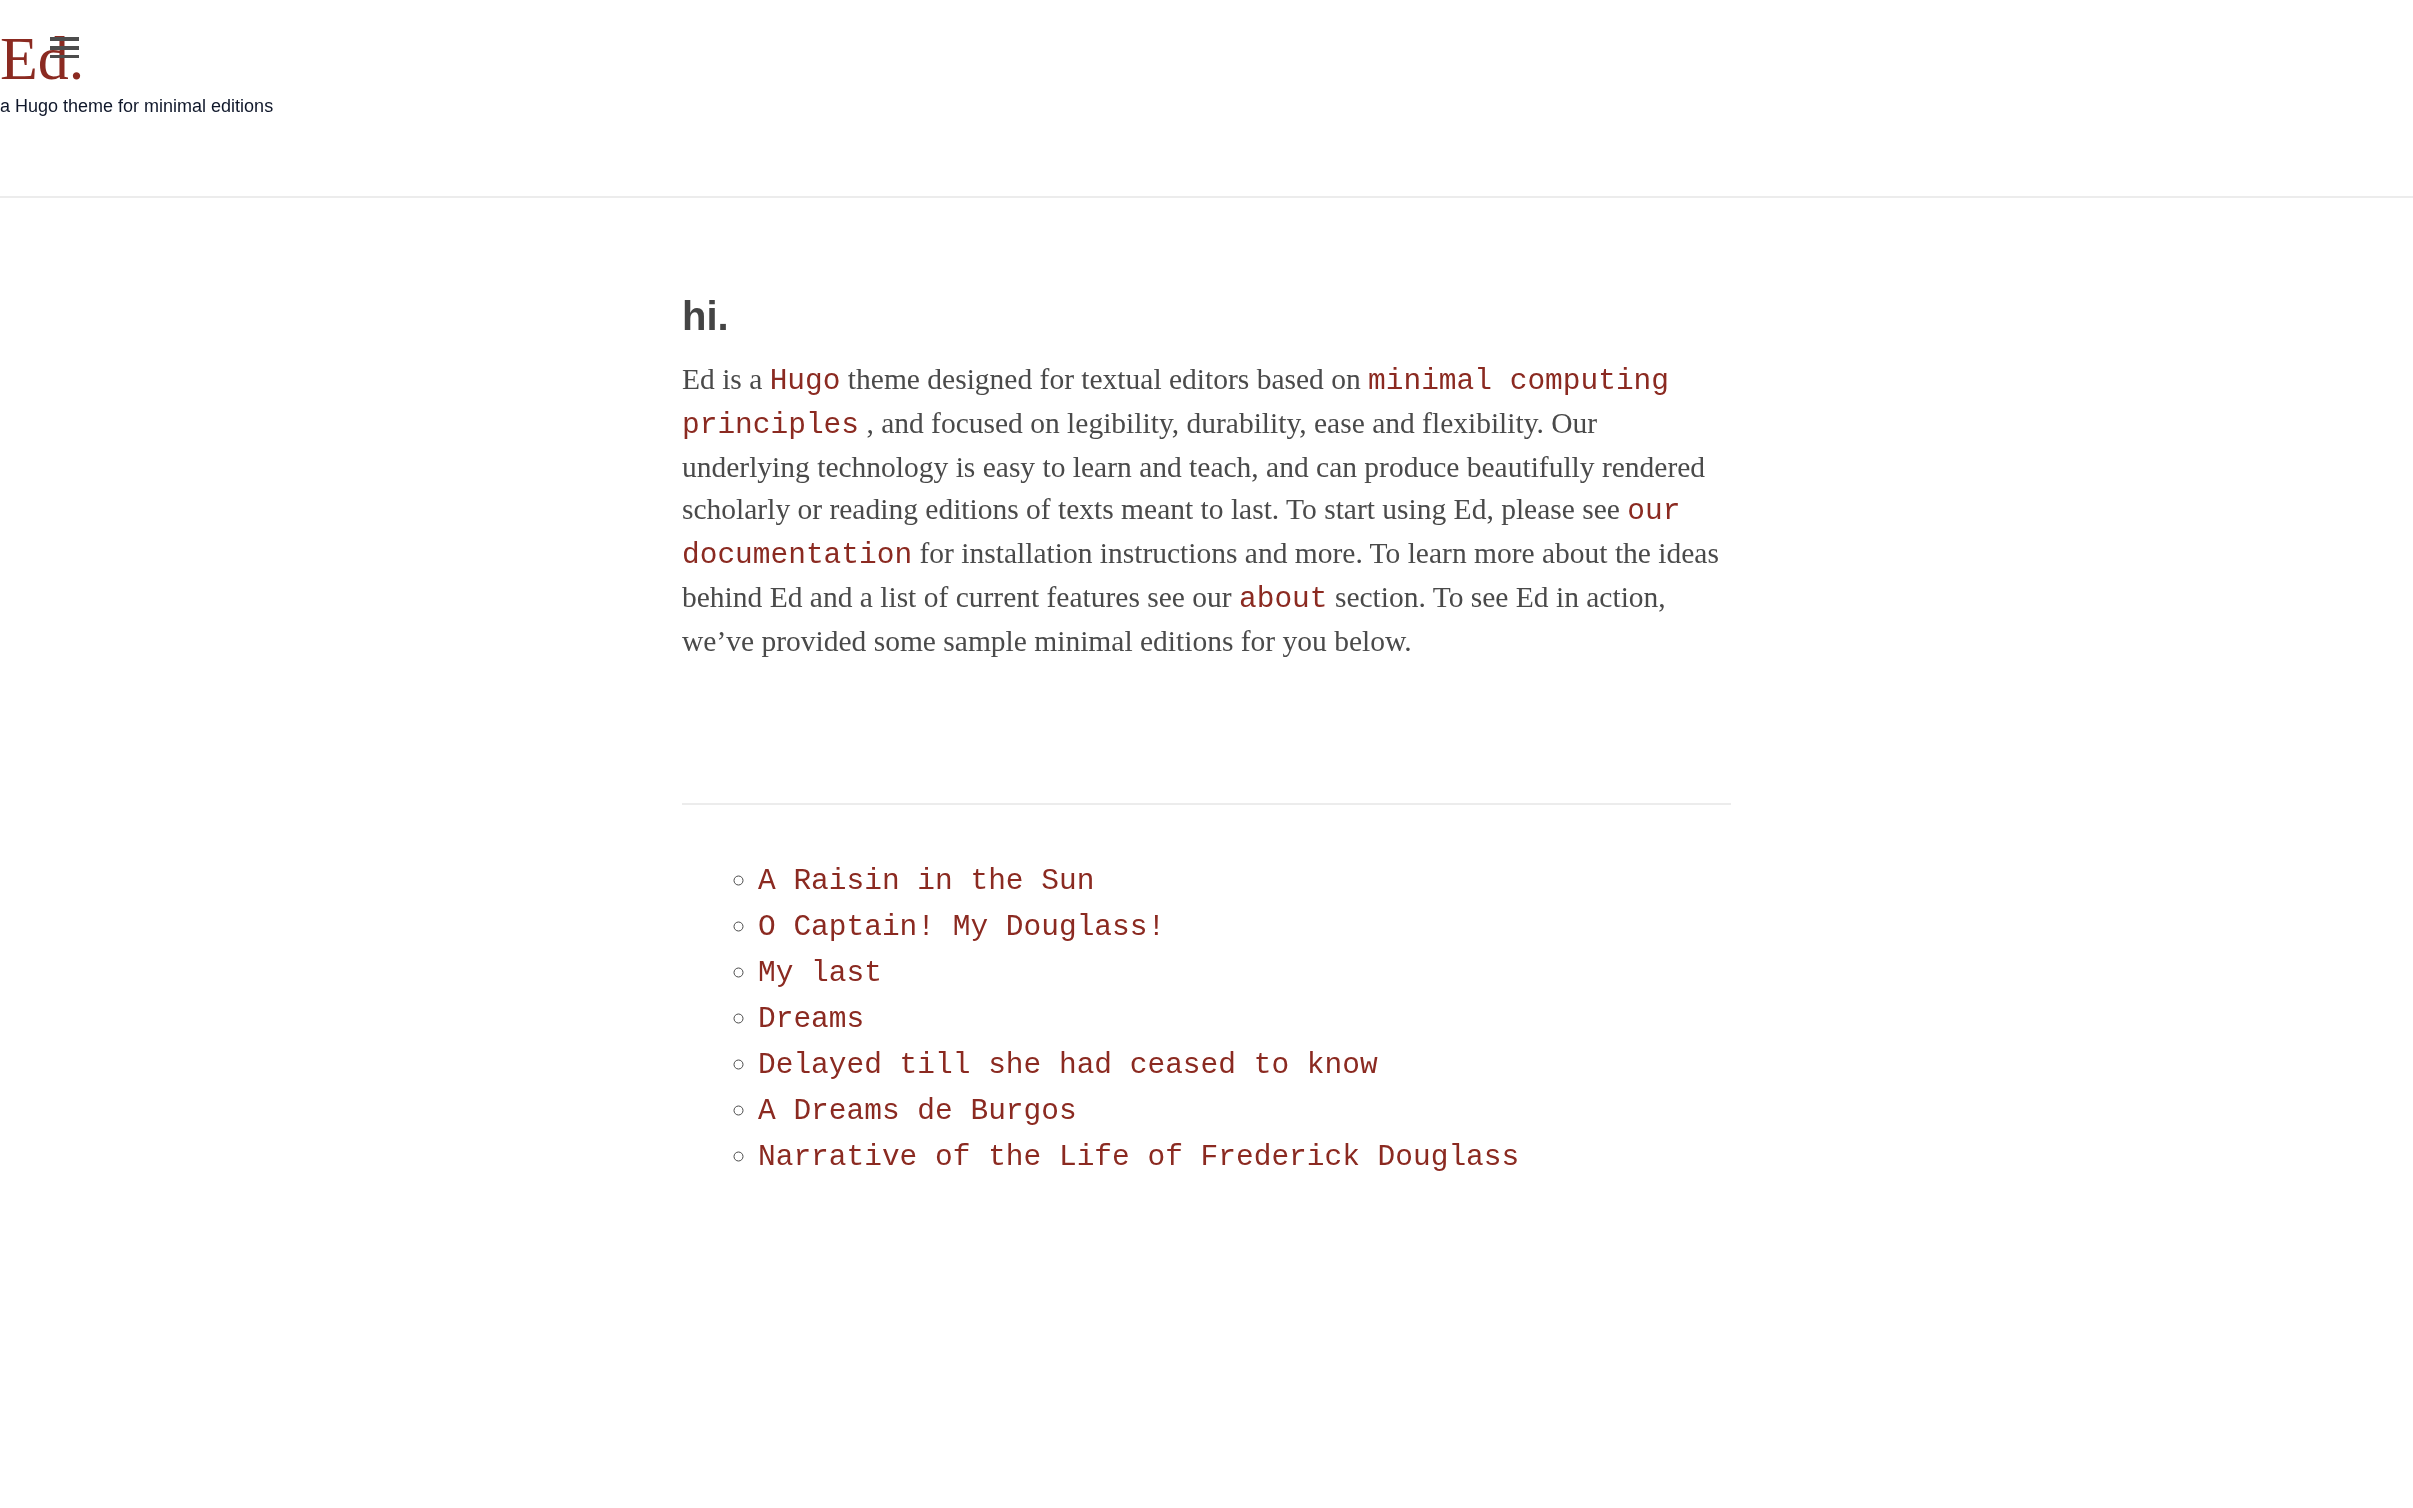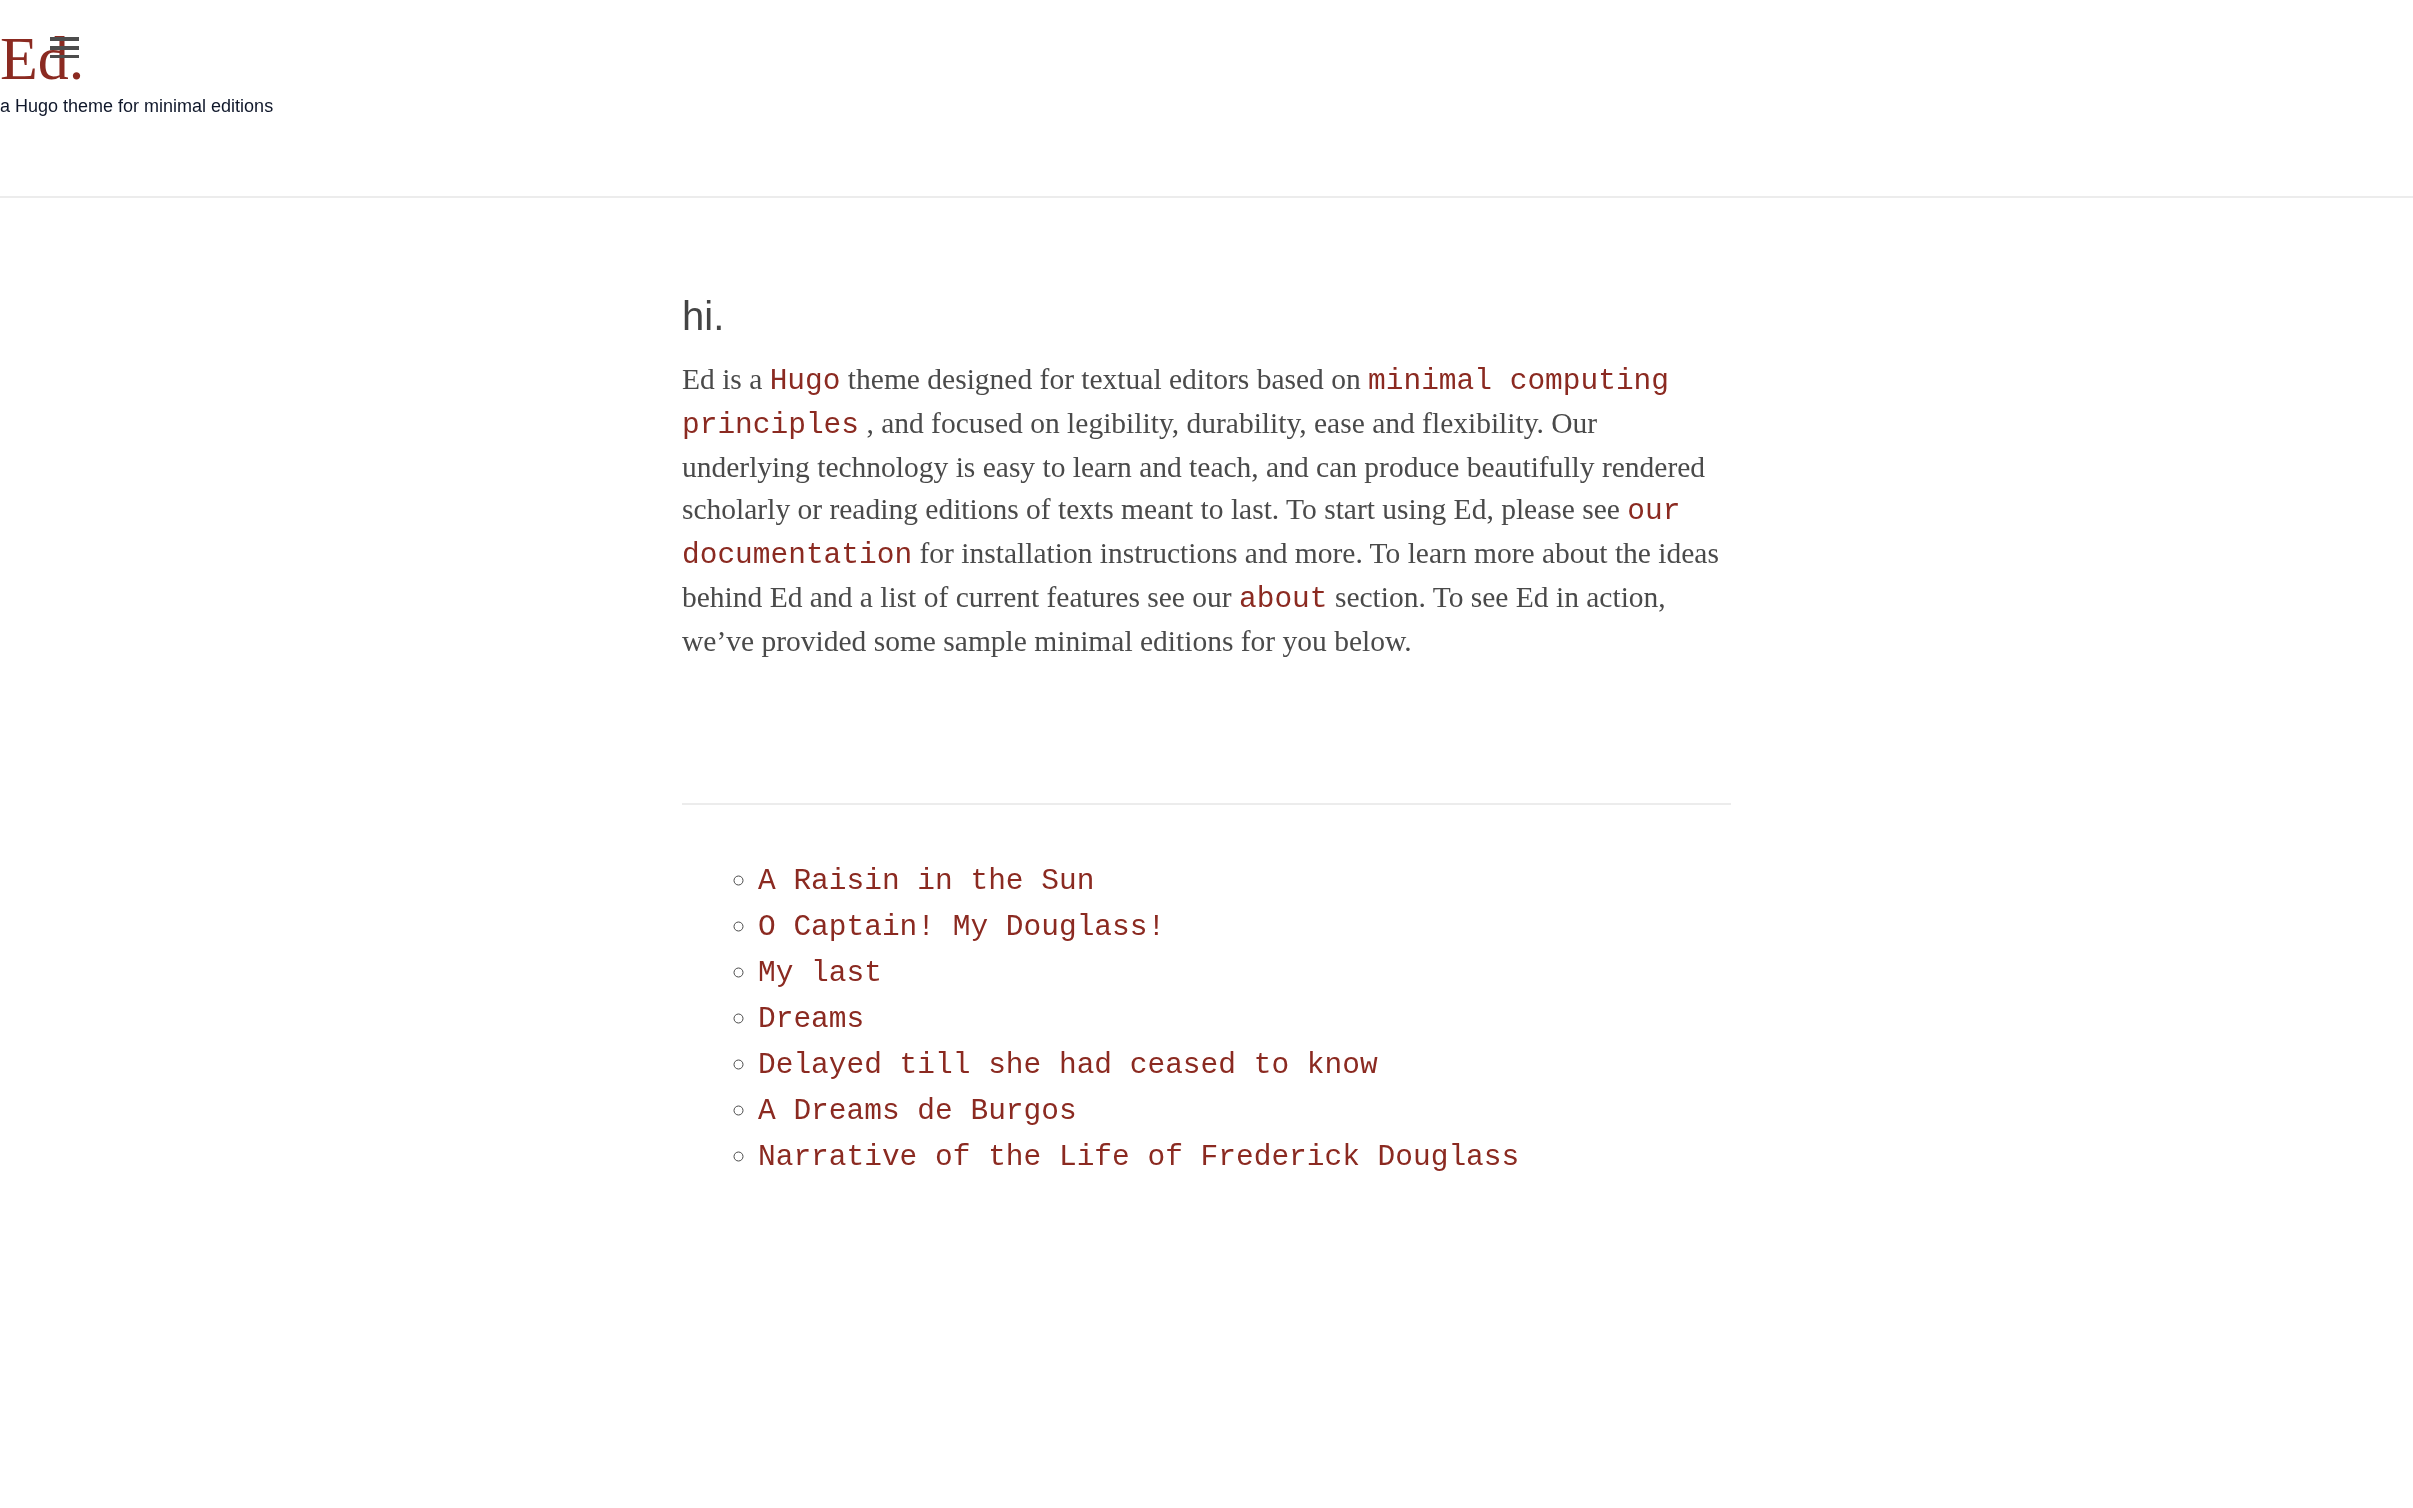--- a/index.html
+++ b/index.html
@@ -56,21 +56,21 @@
     color: #0f172a;
     margin-top: 7.2px;
   }
   
   .main-content {
     width: 1049px;
     margin: 0 auto;
   }
   .intro-heading {
     font-family: "Liberation Sans", sans-serif;
-    font-weight: 400;
+    font-weight: 700;
     font-size: 40px;
     color: #444444;
     margin: 96px 0 18.7px 0;
   }
   .intro-paragraph {
     font-size: 29.5px;
     line-height: 42px;
     color: #4a4a4a;
     margin: 0;
   }

